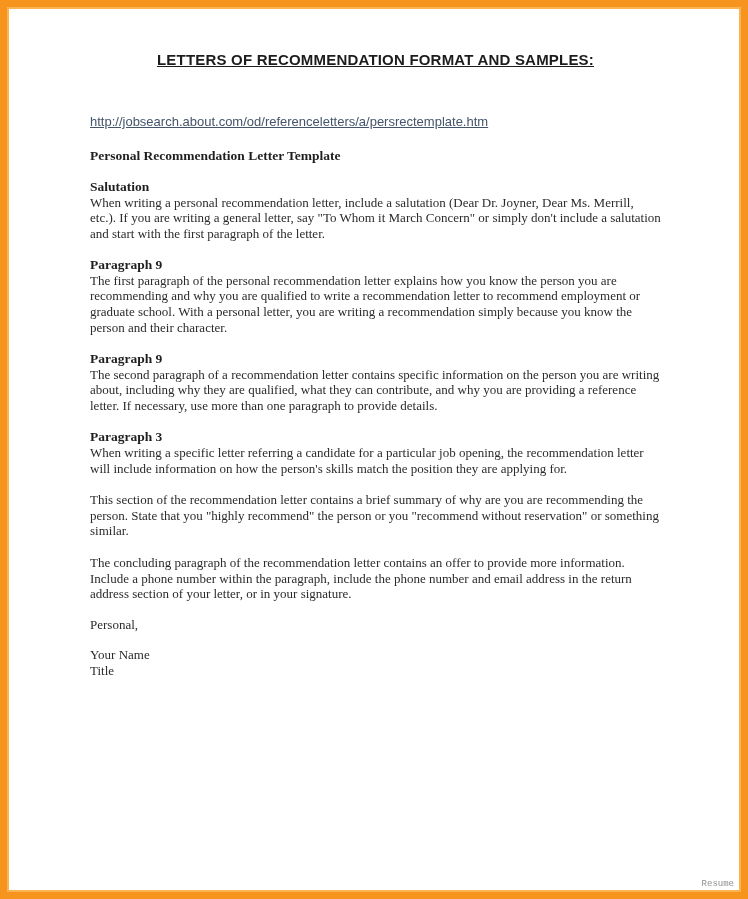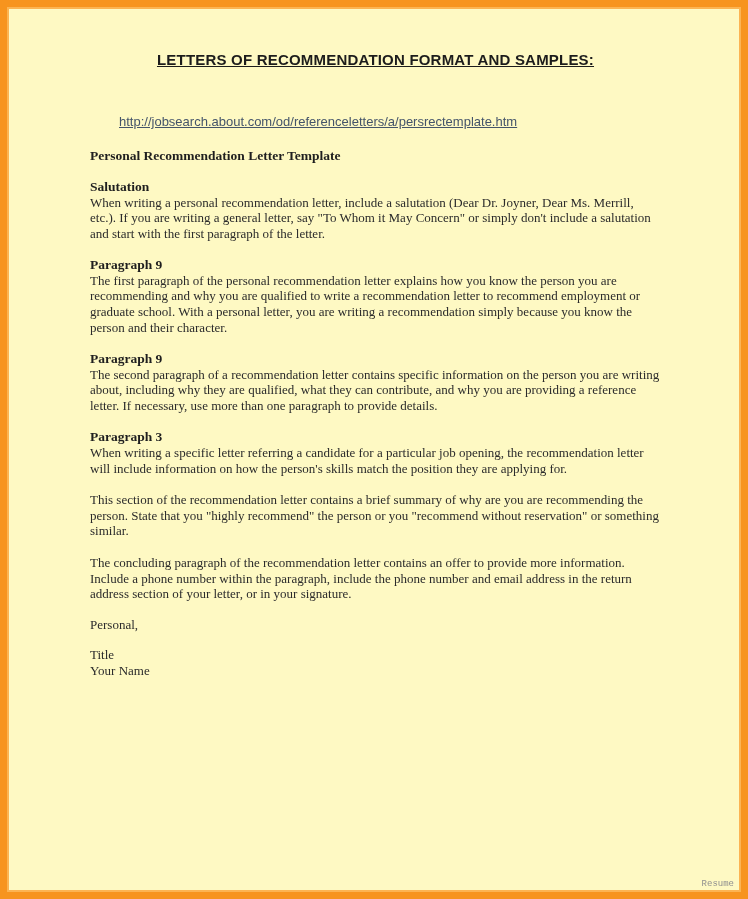--- a/index.html
+++ b/index.html
@@ -7,37 +7,37 @@
   .frame {
     position: relative;
     width: 748px;
     height: 899px;
     background: #F7941E;
     overflow: hidden;
   }
   .page {
     position: absolute;
     left: 9px; top: 9px; right: 9px; bottom: 9px;
-    background: #fef9c3;
+    background: #ffffff;
     box-shadow: 0 0 0 2px #fcb452;
     padding: 43px 78px 0 81px;
     font-family: "Liberation Serif", serif;
     color: #2b2b2b;
   }
   .doc-title {
     text-align: center;
     font-family: "Liberation Sans", sans-serif;
     font-weight: bold;
     font-size: 15px;
     letter-spacing: 0.2px;
     color: #1c1c1c;
     text-decoration: underline;
     line-height: 16px;
   }
-  .link-row { margin-top: 45px; line-height: 16px; margin-left: 29px; }
+  .link-row { margin-top: 45px; line-height: 16px; }
   .source-link {
     font-family: "Liberation Sans", sans-serif;
     font-size: 13px;
     color: #44546A;
     text-decoration: underline;
     cursor: pointer;
   }
   .subtitle {
     margin-top: 18px;
     font-weight: bold;
@@ -79,21 +79,21 @@
     <h1 class="doc-title">LETTERS OF RECOMMENDATION FORMAT AND SAMPLES:</h1>
 
     <div class="link-row">
       <a class="source-link">http://jobsearch.about.com/od/referenceletters/a/persrectemplate.htm</a>
     </div>
 
     <h2 class="subtitle">Personal Recommendation Letter Template</h2>
 
     <div class="doc-section">
       <h2>Salutation</h2>
-      <p>When writing a personal recommendation letter, include a salutation (Dear Dr. Joyner, Dear Ms. Merrill, etc.). If you are writing a general letter, say "To Whom it May Concern" or simply don't include a salutation and start with the first paragraph of the letter.</p>
+      <p>When writing a personal recommendation letter, include a salutation (Dear Dr. Joyner, Dear Ms. Merrill, etc.). If you are writing a general letter, say "To Whom it March Concern" or simply don't include a salutation and start with the first paragraph of the letter.</p>
     </div>
 
     <div class="doc-section">
       <h2>Paragraph 9</h2>
       <p>The first paragraph of the personal recommendation letter explains how you know the person you are recommending and why you are qualified to write a recommendation letter to recommend employment or graduate school. With a personal letter, you are writing a recommendation simply because you know the person and their character.</p>
     </div>
 
     <div class="doc-section">
       <h2>Paragraph 9</h2>
       <p>The second paragraph of a recommendation letter contains specific information on the person you are writing about, including why they are qualified, what they can contribute, and why you are providing a reference letter. If necessary, use more than one paragraph to provide details.</p>
@@ -107,20 +107,20 @@
     <div class="doc-section">
       <p>This section of the recommendation letter contains a brief summary of why are you are recommending the person. State that you "highly recommend" the person or you "recommend without reservation" or something similar.</p>
     </div>
 
     <div class="doc-section">
       <p>The concluding paragraph of the recommendation letter contains an offer to provide more information. Include a phone number within the paragraph, include the phone number and email address in the return address section of your letter, or in your signature.</p>
     </div>
 
     <div class="closing">
       <div class="valediction">Personal,</div>
+      <div>Your Name</div>
       <div>Title</div>
-      <div>Your Name</div>
     </div>
 
     <div class="watermark">Resume</div>
 
   </div>
 </div>
 
 </body></html>

